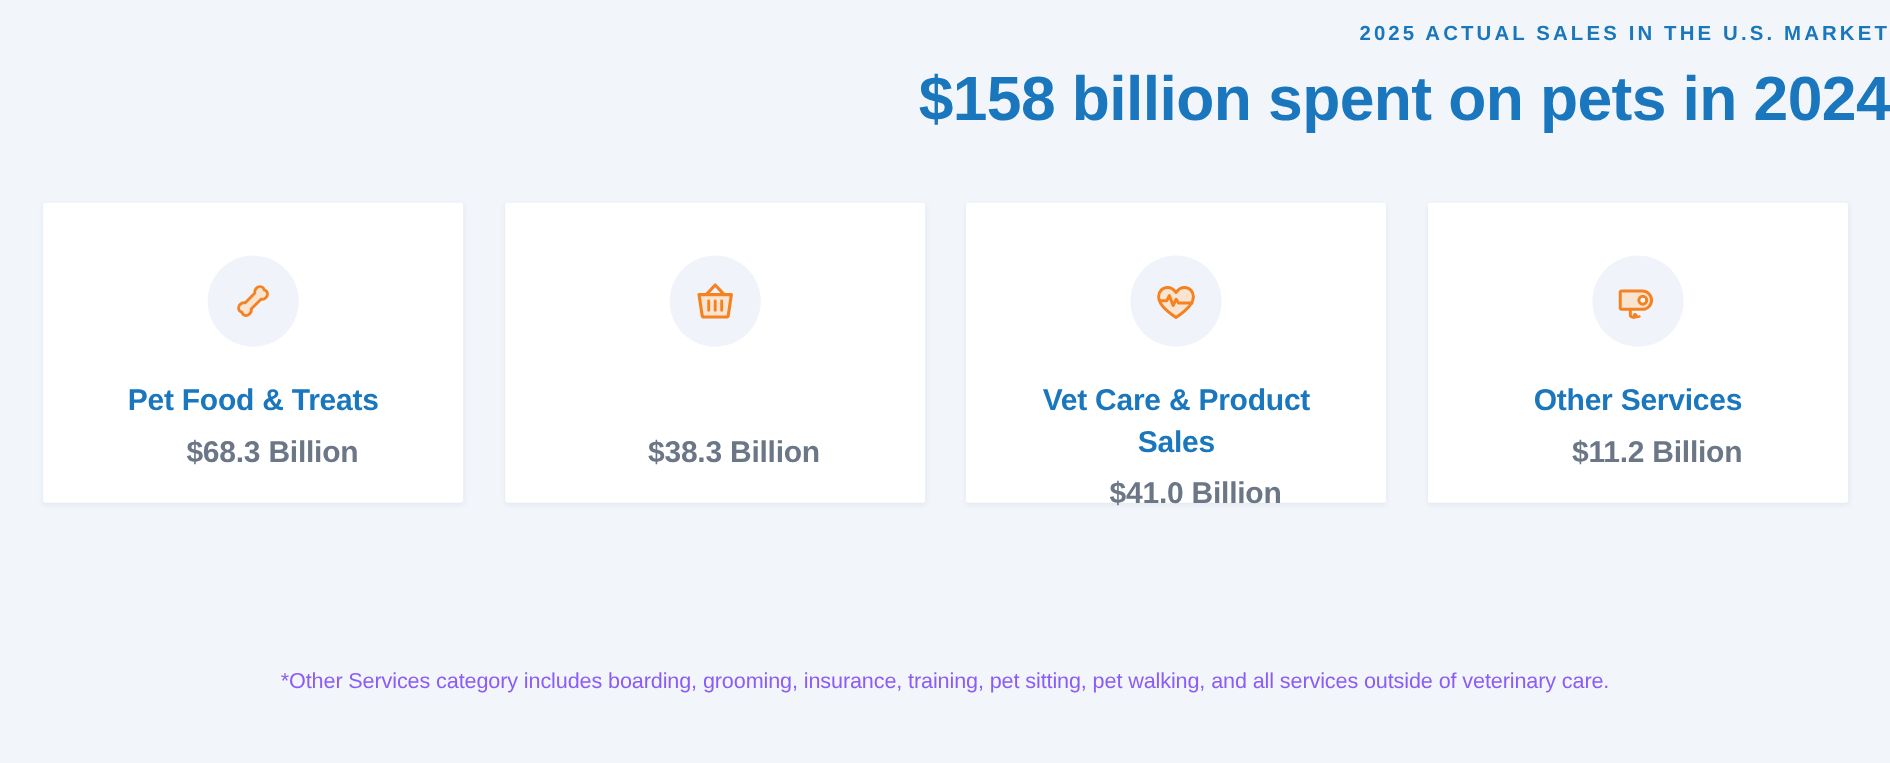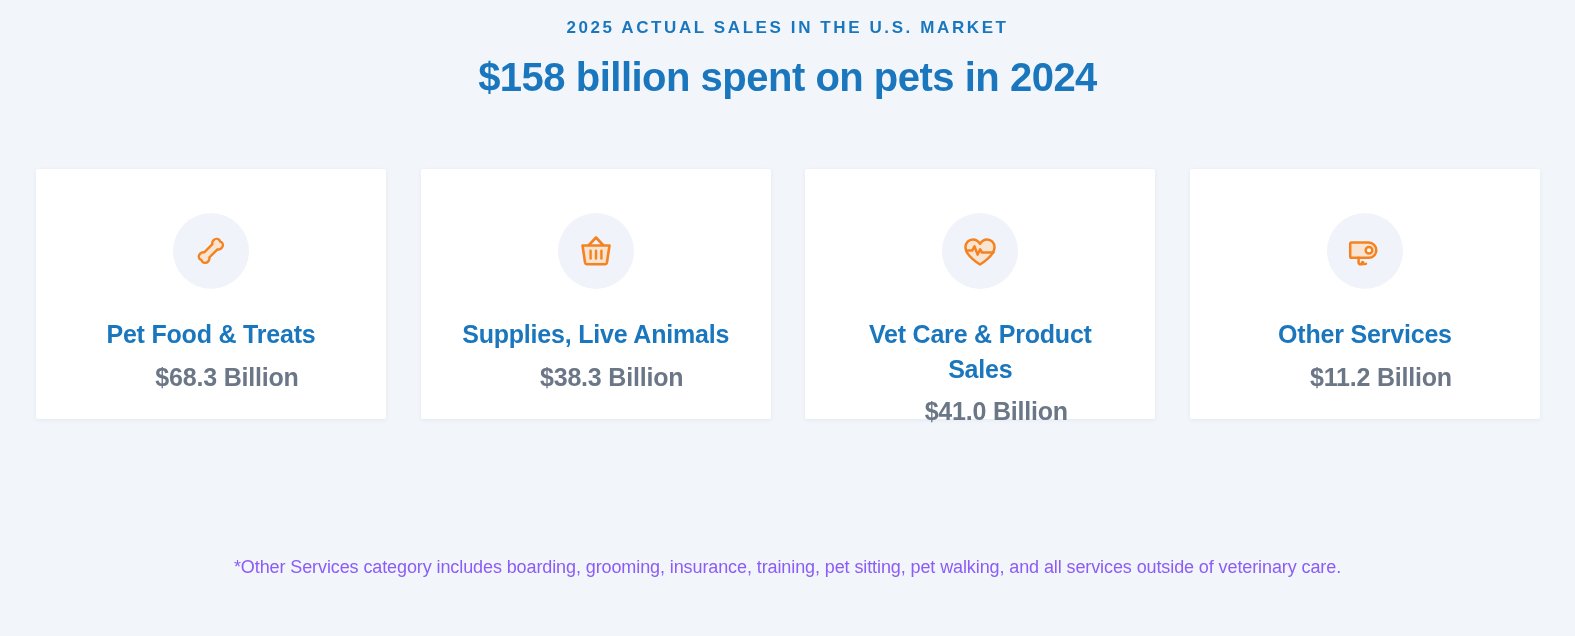--- a/index.html
+++ b/index.html
@@ -16,33 +16,33 @@
   .infographic {
     position: relative;
     width: 1575px;
     height: 636px;
     box-sizing: border-box;
   }
 
   
   .header {
     padding-top: 18px;
-    text-align: center;
+    text-align: right;
   }
   .eyebrow {
     font-size: 17px;
     font-weight: bold;
     letter-spacing: 2.6px;
     color: #1a77bd;
     text-transform: uppercase;
     line-height: 1.2;
   }
   .headline {
     margin-top: 16px;
-    font-size: 40px;
+    font-size: 52px;
     font-weight: bold;
     color: #1a77bd;
     letter-spacing: -0.5px;
     line-height: 1.15;
   }
 
   
   .cards {
     position: absolute;
     top: 169px;
@@ -138,21 +138,21 @@
           <svg width="44" height="44" viewBox="0 0 44 44" aria-hidden="true">
             <path d="M14.5 16.5 22 8.5l7.5 8" fill="none" stroke="#f58220" stroke-width="2.6" stroke-linecap="round" stroke-linejoin="round"></path>
             <path d="M8.5 16.5h27l-2.6 17.3a1.7 1.7 0 0 1-1.7 1.4H12.8a1.7 1.7 0 0 1-1.7-1.4z" fill="#f8e4d0" stroke="#f58220" stroke-width="2.6" stroke-linejoin="round"></path>
             <line x1="16.6" y1="21.8" x2="16.6" y2="29.6" stroke="#f58220" stroke-width="2.4" stroke-linecap="round"></line>
             <line x1="22" y1="21.8" x2="22" y2="29.6" stroke="#f58220" stroke-width="2.4" stroke-linecap="round"></line>
             <line x1="27.4" y1="21.8" x2="27.4" y2="29.6" stroke="#f58220" stroke-width="2.4" stroke-linecap="round"></line>
           </svg>
         </span>
       </div>
       <div class="card-title">
-        <span>Supplies, Live Animals</span><br>
+        <br>
       </div>
       <div class="card-amount">$38.3 Billion</div>
     </div>
 
     <div class="card">
       <div class="icon-circle">
         <span>
           <svg width="44" height="44" viewBox="0 0 44 44" aria-hidden="true">
             <path d="M22 35.5S7.5 27 7.5 18.2c0-4.3 3.3-7.7 7.4-7.7 3 0 5.5 1.8 7.1 4.3 1.6-2.5 4.1-4.3 7.1-4.3 4.1 0 7.4 3.4 7.4 7.7C36.5 27 22 35.5 22 35.5z" fill="#f8e4d0" stroke="#f58220" stroke-width="2.5" stroke-linejoin="round"></path>
             <path d="M8.6 21.6h5.6l2.3-4.2 3.1 8.2 2.6-5.2 1.9 3.1h11.3" fill="none" stroke="#f58220" stroke-width="2.5" stroke-linecap="round" stroke-linejoin="round"></path>

